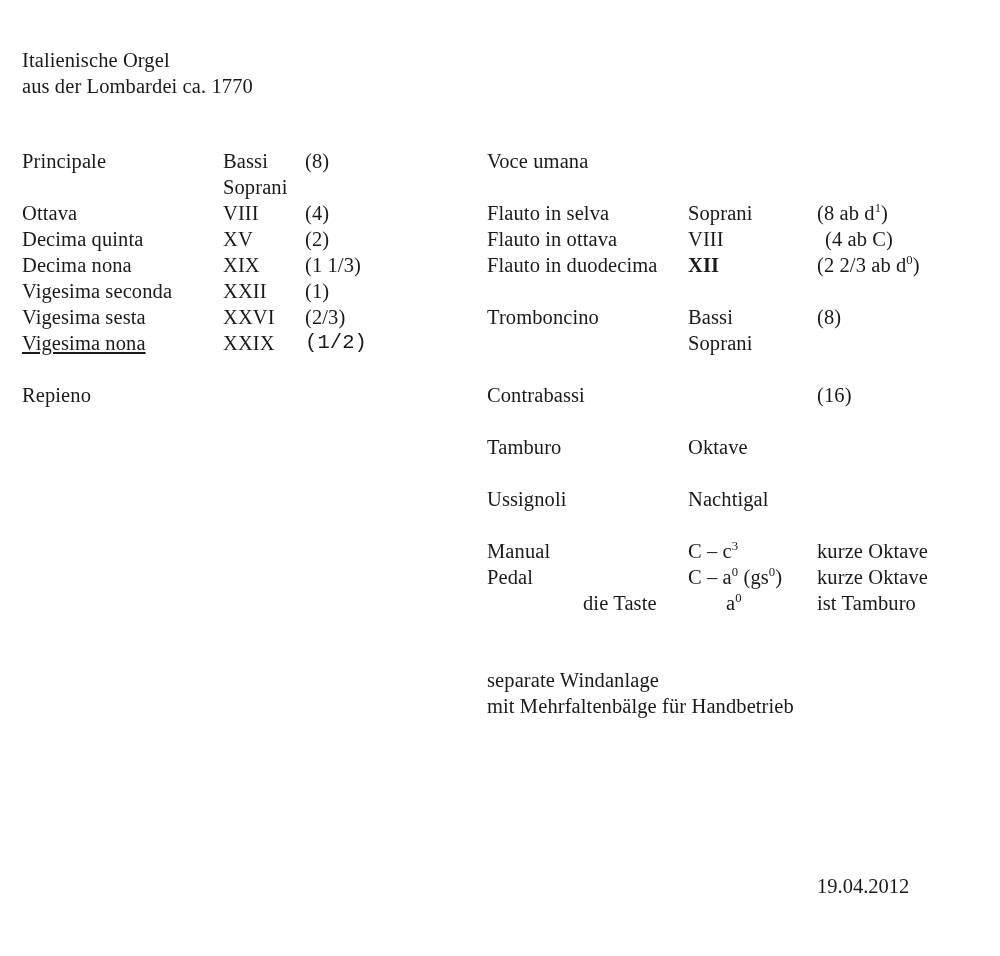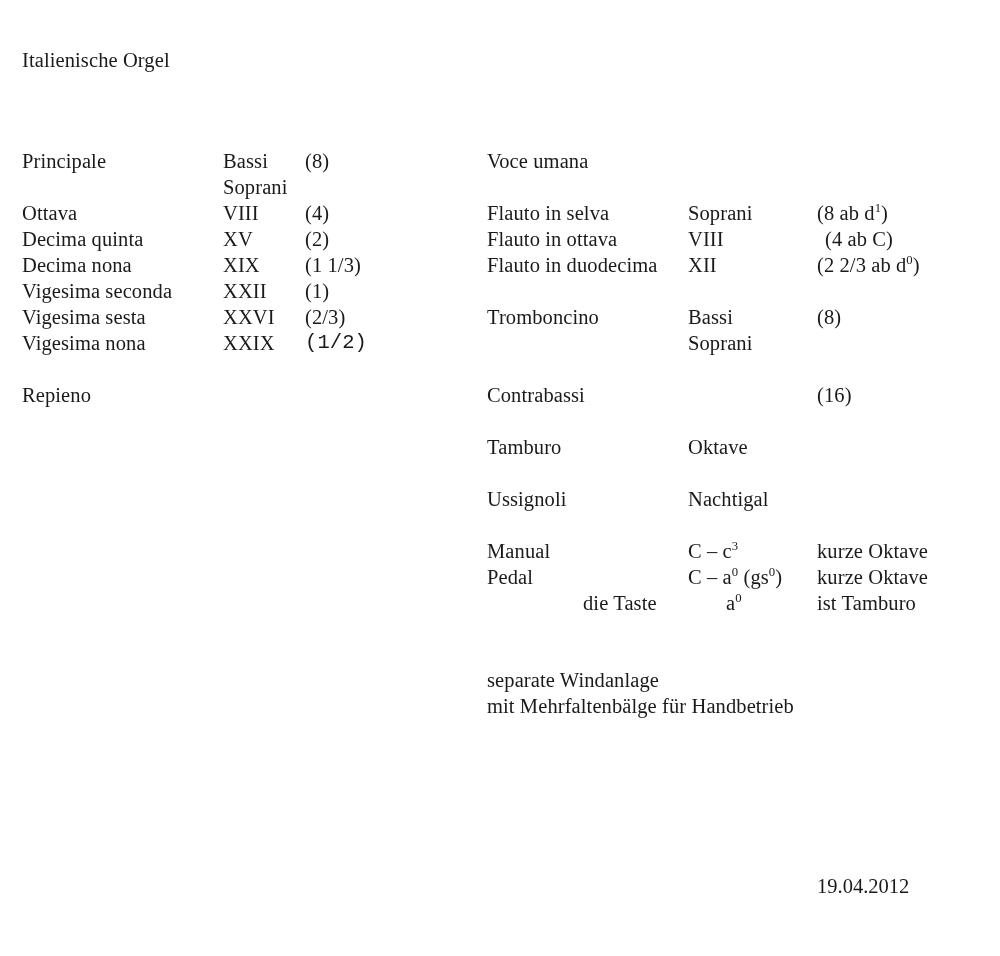--- a/index.html
+++ b/index.html
@@ -53,20 +53,21 @@
     white-space: pre;
   }
 </style>
 </head>
 <body style="color: rgb(26, 26, 26);">
 
 <div class="page" style="background: rgb(255, 255, 255);">
 
   <div class="title-block">
     <span class="t">Italienische Orgel</span>
+    <span class="t">aus der Lombardei ca. 1770</span>
   </div>
 
   <div>
 
     <span class="t stop-name" style="left:22px;  top:148px;">Principale</span>
     <span class="t stop-rank" style="left:223px; top:148px;">Bassi</span>
     <span class="t stop-pitch" style="left:305px; top:148px;">(8)</span>
 
     <span class="t stop-rank" style="left:223px; top:174px;">Soprani</span>
 
@@ -83,41 +84,41 @@
     <span class="t stop-pitch" style="left:305px; top:252px;">(1 1/3)</span>
 
     <span class="t stop-name" style="left:22px;  top:278px;">Vigesima seconda</span>
     <span class="t stop-rank" style="left:223px; top:278px;">XXII</span>
     <span class="t stop-pitch" style="left:305px; top:278px;">(1)</span>
 
     <span class="t stop-name" style="left:22px;  top:304px;">Vigesima sesta</span>
     <span class="t stop-rank" style="left:223px; top:304px;">XXVI</span>
     <span class="t stop-pitch" style="left:305px; top:304px;">(2/3)</span>
 
-    <span class="t stop-name" style="left:22px;  top:330px;">Vigesima nona</span>
+    <span class="t stop-name" style="left:22px;  top:330px;text-decoration:underline;">Vigesima nona</span>
     <span class="t stop-rank" style="left:223px; top:330px;">XXIX</span>
     <span class="t stop-pitch" style="left:305px; top:330px;font-family:Liberation Mono, monospace;">(1/2)</span>
 
     <span class="t" style="left:22px; top:382px;">Repieno</span>
   </div>
 
   <div>
 
     <span class="t" style="left:487px; top:148px;">Voce umana</span>
 
     <span class="t" style="left:487px; top:200px;">Flauto in selva</span>
     <span class="t" style="left:688px; top:200px;">Soprani</span>
     <span class="t" style="left:817px; top:200px;"><span>(8 ab d</span><sup>1</sup><span>)</span></span>
 
     <span class="t" style="left:487px; top:226px;">Flauto in ottava</span>
     <span class="t" style="left:688px; top:226px;">VIII</span>
     <span class="t" style="left:817px; top:226px;margin-left:8px;"><span>(4 ab C)</span><sup></sup><span></span></span>
 
     <span class="t" style="left:487px; top:252px;">Flauto in duodecima</span>
-    <span class="t" style="left:688px; top:252px;">XII</span>
+    <span class="t" style="left:688px; top:252px;font-weight:bold;">XII</span>
     <span class="t" style="left:817px; top:252px;"><span>(2 2/3 ab d</span><sup>0</sup><span>)</span></span>
 
     <span class="t" style="left:487px; top:304px;">Tromboncino</span>
     <span class="t" style="left:688px; top:304px;">Bassi</span>
     <span class="t" style="left:817px; top:304px;">(8)</span>
     <span class="t" style="left:688px; top:330px;">Soprani</span>
 
     <span class="t" style="left:487px; top:382px;">Contrabassi</span>
     <span class="t" style="left:817px; top:382px;">(16)</span>
 

